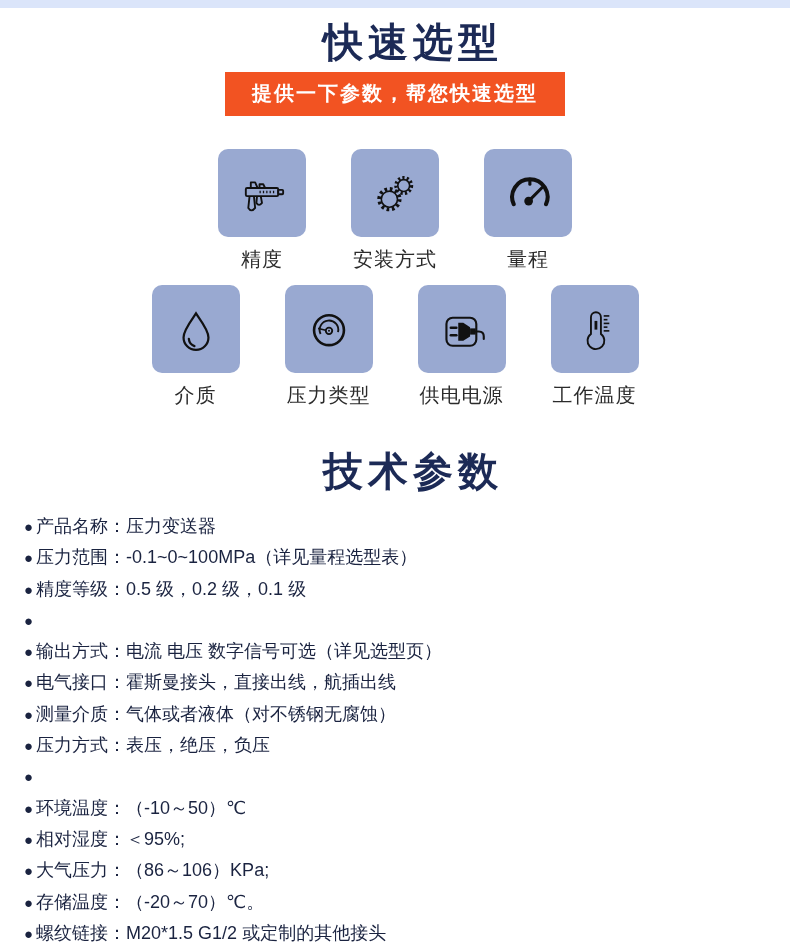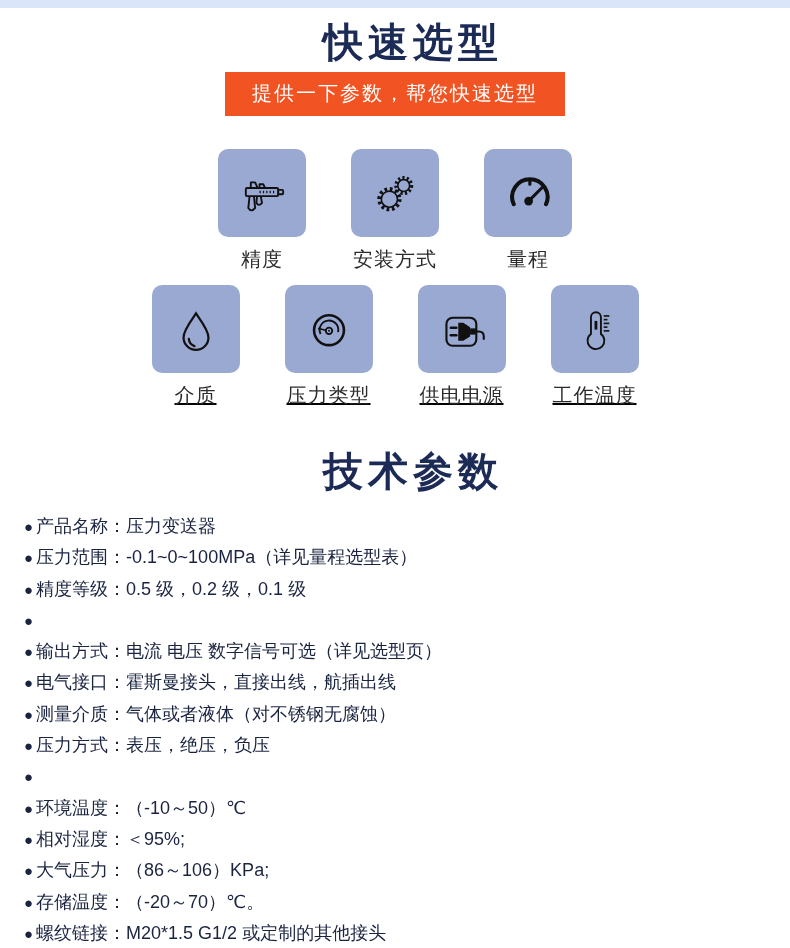--- a/index.html
+++ b/index.html
@@ -19,36 +19,36 @@
     text-align: center;
     color: #1c2a56;
     font-size: 40px;
     font-weight: bold;
     letter-spacing: 5px;
     line-height: 48px;
     padding-left: 36px;
   }
   .title-quick { margin: 10px 0 6px; }
   .title-tech  { margin: 38px 5px 16px; }
-  .banner-wrap { text-align: center; }
+  .banner-wrap { text-align: center; font-weight: bold; }
   .banner {
     display: inline-block;
     background: #f25322;
     color: #ffffff;
     font-size: 20px;
     letter-spacing: 2px;
     padding: 8px 27px 9px;
   }
   .cat-row {
     display: flex;
     justify-content: center;
     gap: 45px;
   }
   .cat-row1 { margin-top: 33px; align-items: flex-end; }
-  .cat-row2 { margin-top: 12px; text-decoration: underline; }
+  .cat-row2 { margin-top: 12px; }
   .cat {
     display: flex;
     flex-direction: column;
     align-items: center;
   }
   .tile {
     width: 88px;
     height: 88px;
     background: #99a9d1;
     border-radius: 10px;

